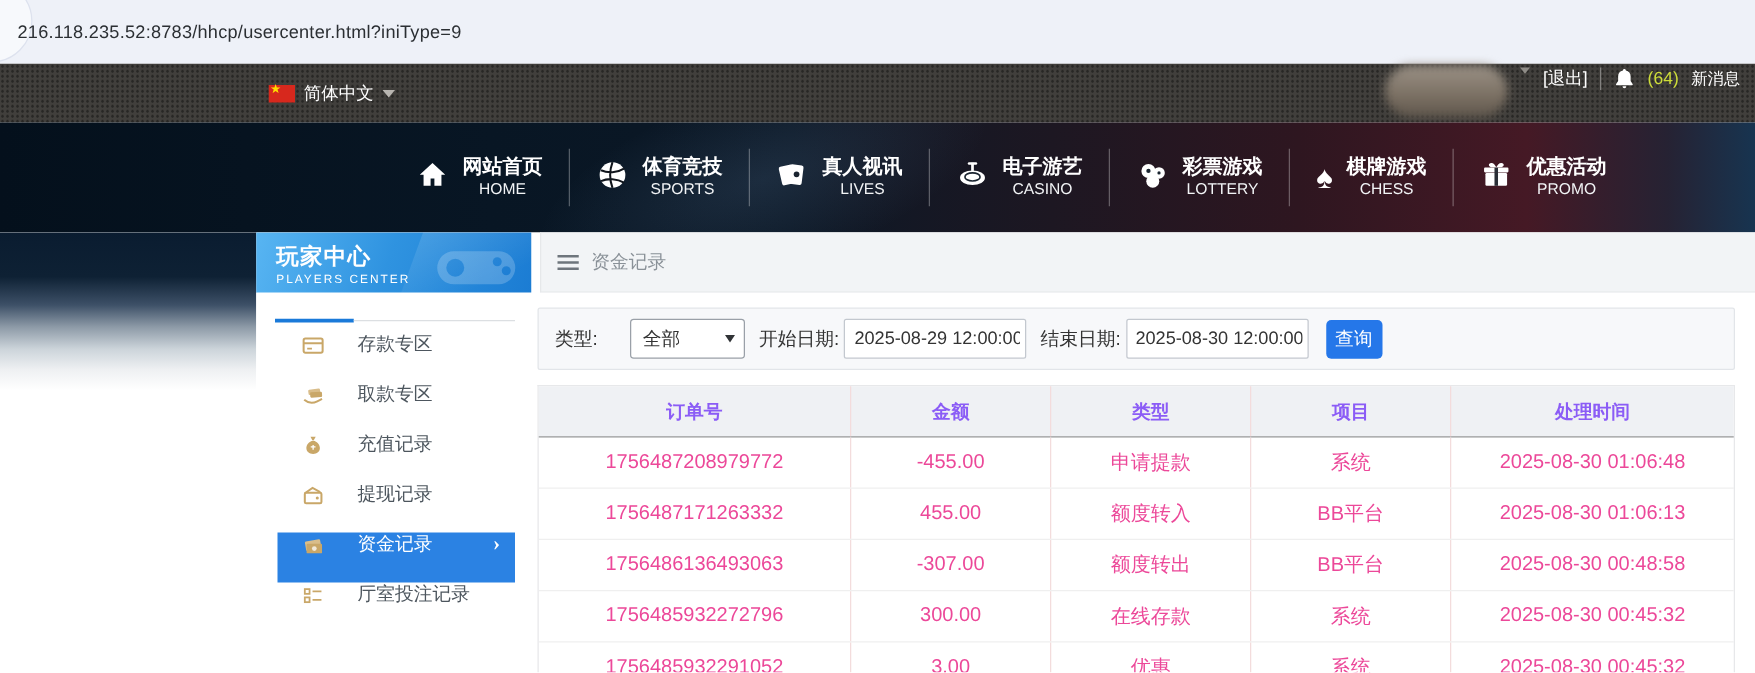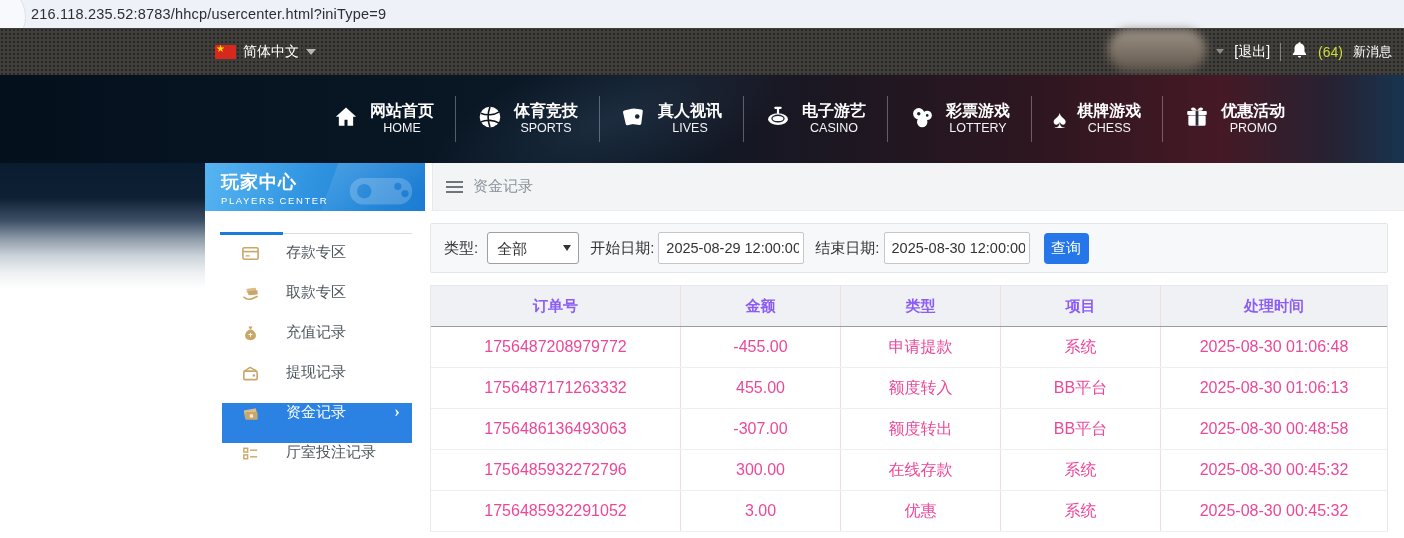--- a/index.html
+++ b/index.html
@@ -1,37 +1,37 @@
 <!DOCTYPE html>
 <html><head>
 <meta charset="utf-8">
 <style>
   * { margin:0; padding:0; box-sizing:border-box; }
   html,body { width:1404px; height:538px; overflow:hidden; background:#fff;
     font-family:"Liberation Sans", sans-serif; }
   .page { position:relative; width:1404px; height:538px; overflow:hidden; background:#fff; }
 
   
-  .urlbar { position:relative; height:28px; background:#eef1f8; display:flex; align-items:center;
-    padding-left:31px; overflow:hidden; }
+  .urlbar { position:relative; height:51px; background:#eef1f8; display:flex; align-items:center;
+    padding-left:14px; overflow:hidden; }
   .urlbar .circle-frag { position:absolute; left:-40px; top:-16px; width:66px; height:66px;
     border-radius:50%; background:#f7f9fc; border:1px solid #dde2ee; }
   .url-text { font-size:14.5px; color:#2b2f33; letter-spacing:0.2px; position:relative; }
 
   
   .appbar { position:relative; height:47px; background-color:#413f3c;
     background-image:radial-gradient(rgba(0,0,0,.38) 1px, rgba(0,0,0,0) 1.2px);
     background-size:4px 4px; display:flex; align-items:center; color:#fff; }
   .lang { display:flex; align-items:center; gap:7px; margin-left:215px; cursor:pointer; }
   .flag { width:21px; height:14px; background:#d7281d; position:relative; display:inline-block; }
   .flag .star { position:absolute; left:1px; top:-3px; color:#ffde00; font-size:10px; line-height:14px; }
   .lang-label { font-size:14px; }
   .caret-down { width:0; height:0; border-left:5px solid transparent; border-right:5px solid transparent;
     border-top:6px solid #b9b6b1; display:inline-block; }
-  .appbar-right { margin-left:auto; margin-right:12px; display:flex; align-items:center; gap:10px; }
+  .appbar-right { margin-left:auto; margin-right:12px; display:flex; gap:10px; }
   .user-blob { position:relative; width:98px; height:42px; top:-2px; border-radius:21px;
     background:linear-gradient(180deg,#9a9186 0%, #7d7265 55%, #5f564c 100%); filter:blur(4px); }
   .small-caret { width:0; height:0; border-left:4px solid transparent; border-right:4px solid transparent;
     border-top:5px solid #8f8c87; }
   .logout { font-size:14px; color:#fff; cursor:pointer; }
   .vsep { width:1px; height:18px; background:rgba(255,255,255,.35); }
   .msg-count { font-size:14px; color:#cddc39; }
   .msg-label { font-size:13px; color:#fff; }
 
   
@@ -85,21 +85,21 @@
   .crumb { position:absolute; left:432px; top:0; width:972px; height:48px; background:#f2f4f6;
     border-left:1px solid #e6e8ea; border-bottom:1px solid #e9ebed; display:flex; align-items:center; }
   .burger { width:17px; margin-left:13px; display:flex; flex-direction:column; gap:3px; cursor:pointer; }
   .burger span { display:block; height:2px; background:#6e757c; }
   .crumb-title { margin-left:10px; font-size:15px; color:#8a9198; }
 
   
   .filter { position:absolute; left:430px; top:60px; width:958px; height:50px; background:#f7f8fa;
     border:1px solid #e2e5e9; border-radius:2px; display:flex; align-items:center; padding-left:13px; }
   .f-label { font-size:15px; color:#333; }
-  .select-wrap { position:relative; margin-left:9px; }
+  .select-wrap { position:relative; margin-left:26px; }
   .type-select { appearance:none; -webkit-appearance:none; width:92px; height:32px; background:#fff;
     border:1px solid #9aa0a8; border-radius:3px; font-size:15px; color:#333; padding:0 22px 0 9px;
     font-family:"Liberation Sans", sans-serif; }
   .select-wrap .sel-caret { position:absolute; right:8px; top:13px; width:0; height:0; pointer-events:none;
     border-left:4.5px solid transparent; border-right:4.5px solid transparent; border-top:6px solid #303336; }
   .date-label { margin-left:11px; }
   .date-input { margin-left:4px; width:146px; height:32px; background:#fff; border:1px solid #c3c8cf;
     border-radius:2px; font-size:14.5px; color:#333; padding:0 4px 0 7px;
     font-family:"Liberation Sans", sans-serif; }
   .search-btn { margin-left:14px; width:45px; height:31px; background:#2577e9; border:none;

